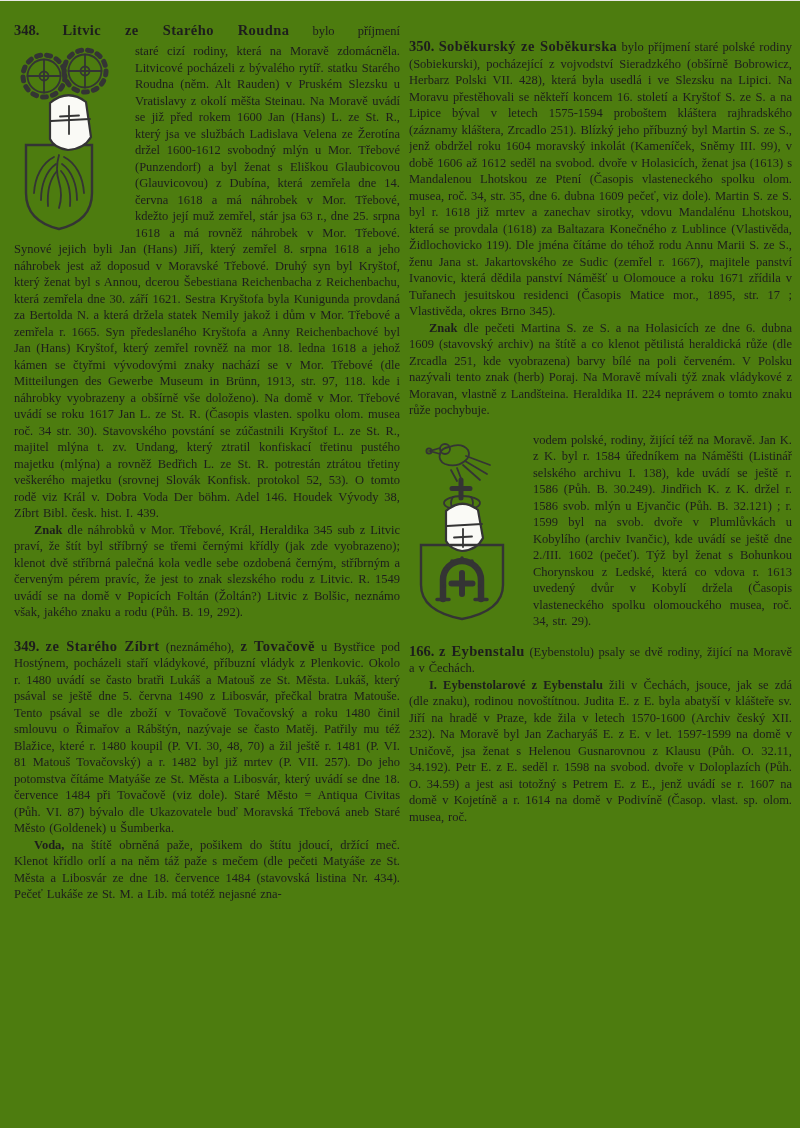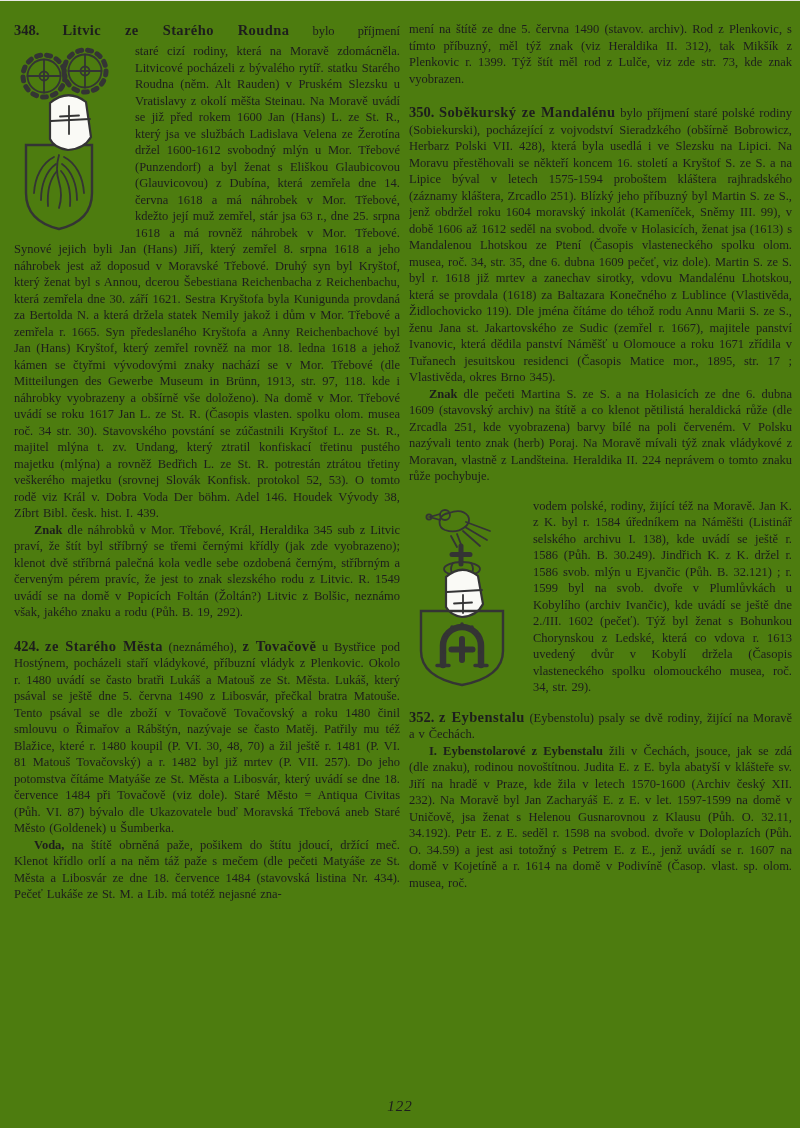--- a/index.html
+++ b/index.html
@@ -89,46 +89,43 @@
       <p class="body indent mt4">
         <b class="lead">Znak</b>
         <span>dle náhrobků v Mor. Třebové, Král, Heraldika 345 sub z Litvic praví, že štít byl stříbrný se třemi černými křídly (jak zde vyobrazeno); klenot dvě stříbrná palečná kola vedle sebe ozdobená černým, stříbrným a červeným pérem pravíc, že jest to znak slezského rodu z Litvic. R. 1549 uvádí se na domě v Popicích Foltán (Žoltán?) Litvic z Bolšic, neznámo však, jakého znaku a rodu (Půh. B. 19, 292).</span>
       </p>
     </section>
 
     <div class="gap-lg"></div>
 
     <section>
       <p class="body">
-        <span class="enum">424.</span>
-        <span class="etitle">ze Starého Města</span>
+        <span class="enum">349.</span>
+        <span class="etitle">ze Starého Zíbrt</span>
         <span class="esub">(neznámého),</span>
         <span class="etitle">z Tovačově</span>
         <span>u Bystřice pod Hostýnem, pocházeli staří vládykové, příbuzní vládyk z Plenkovic. Okolo r. 1480 uvádí se často bratři Lukáš a Matouš ze St. Města. Lukáš, který psával se ještě dne 5. června 1490 z Libosvár, přečkal bratra Matouše. Tento psával se dle zboží v Tovačově Tovačovský a roku 1480 činil smlouvu o Řimařov a Rábštýn, nazývaje se často Matěj. Patřily mu též Blažice, které r. 1480 koupil (P. VI. 30, 48, 70) a žil ještě r. 1481 (P. VI. 81 Matouš Tovačovský) a r. 1482 byl již mrtev (P. VII. 257). Do jeho potomstva čítáme Matyáše ze St. Města a Libosvár, který uvádí se dne 18. července 1484 při Tovačově (viz dole). Staré Město = Antiqua Civitas (Půh. VI. 87) bývalo dle Ukazovatele buď Moravská Třebová aneb Staré Město (Goldenek) u Šumberka.</span>
       </p>
       <p class="body indent mt4">
         <b class="lead">Voda,</b>
         <span>na štítě obrněná paže, pošikem do štítu jdoucí, držící meč. Klenot křídlo orlí a na něm táž paže s mečem (dle pečeti Matyáše ze St. Města a Libosvár ze dne 18. července 1484 (stavovská listina Nr. 434). Pečeť Lukáše ze St. M. a Lib. má totéž nejasné zna-</span>
       </p>
     </section>
 
   </div>
 
   <div class="col col-right">
 
-    <p class="body">
-      <span>mení na štítě ze dne 5. června 1490 (stavov. archiv). Rod z Plenkovic, s tímto příbuzný, měl týž znak (viz Heraldika II. 312), tak Mikšík z Plenkovic r. 1399. Týž štít měl rod z Lulče, viz zde str. 73, kde znak vyobrazen.</span>
-    </p>
 
     <div class="gap-lg"></div>
 
     <section>
       <p class="body">
         <span class="enum">350.</span>
-        <span class="etitle">Soběkurský ze Mandalénu</span>
+        <span class="etitle">Soběkurský ze Soběkurska</span>
         <span>bylo příjmení staré polské rodiny (Sobiekurski), pocházející z vojvodství Sieradzkého (obšírně Bobrowicz, Herbarz Polski VII. 428), která byla usedlá i ve Slezsku na Lipici. Na Moravu přestěhovali se někteří koncem 16. století a Kryštof S. ze S. a na Lipice býval v letech 1575-1594 proboštem kláštera rajhradského (záznamy kláštera, Zrcadlo 251). Blízký jeho příbuzný byl Martin S. ze S., jenž obdržel roku 1604 moravský inkolát (Kameníček, Sněmy III. 99), v době 1606 až 1612 seděl na svobod. dvoře v Holasicích, ženat jsa (1613) s Mandalenou Lhotskou ze Ptení (Časopis vlasteneckého spolku olom. musea, roč. 34, str. 35, dne 6. dubna 1609 pečeť, viz dole). Martin S. ze S. byl r. 1618 již mrtev a zanechav sirotky, vdovu Mandalénu Lhotskou, která se provdala (1618) za Baltazara Konečného z Lublince (Vlastivěda, Židlochovicko 119). Dle jména čítáme do téhož rodu Annu Marii S. ze S., ženu Jana st. Jakartovského ze Sudic (zemřel r. 1667), majitele panství Ivanovic, která dědila panství Náměšť u Olomouce a roku 1671 zřídila v Tuřanech jesuitskou residenci (Časopis Matice mor., 1895, str. 17 ; Vlastivěda, okres Brno 345).</span>
       </p>
       <p class="body indent mt4">
         <b class="lead">Znak</b>
         <span>dle pečeti Martina S. ze S. a na Holasicích ze dne 6. dubna 1609 (stavovský archiv) na štítě a co klenot pětilistá heraldická růže (dle Zrcadla 251, kde vyobrazena) barvy bílé na poli červeném. V Polsku nazývali tento znak (herb) Poraj. Na Moravě mívali týž znak vládykové z Moravan, vlastně z Landšteina. Heraldika II. 224 neprávem o tomto znaku růže pochybuje.</span>
       </p>
     </section>
 
     <div class="gap"></div>
 
@@ -176,27 +173,26 @@
           </svg>
         </span>
         <span>vodem polské, rodiny, žijící též na Moravě. Jan K. z K. byl r. 1584 úředníkem na Náměšti (Listinář selského archivu I. 138), kde uvádí se ještě r. 1586 (Půh. B. 30.249). Jindřich K. z K. držel r. 1586 svob. mlýn u Ejvančic (Půh. B. 32.121) ; r. 1599 byl na svob. dvoře v Plumlůvkách u Kobylího (archiv Ivančic), kde uvádí se ještě dne 2./III. 1602 (pečeť). Týž byl ženat s Bohunkou Chorynskou z Ledské, která co vdova r. 1613 uvedený dvůr v Kobylí držela (Časopis vlasteneckého spolku olomouckého musea, roč. 34, str. 29).</span>
       </p>
     </section>
 
     <div class="gap"></div>
 
     <section>
       <p class="body">
-        <span class="enum">352.</span>
+        <span class="enum">166.</span>
         <span class="etitle">z Eybenstalu</span>
         <span>(Eybenstolu) psaly se dvě rodiny, žijící na Moravě a v Čechách.</span>
       </p>
       <p class="body indent mt4">
         <b class="lead">I. Eybenstolarové z Eybenstalu</b>
         <span>žili v Čechách, jsouce, jak se zdá (dle znaku), rodinou novoštítnou. Judita E. z E. byla abatyší v klášteře sv. Jiří na hradě v Praze, kde žila v letech 1570-1600 (Archiv český XII. 232). Na Moravě byl Jan Zacharyáš E. z E. v let. 1597-1599 na domě v Uničově, jsa ženat s Helenou Gusnarovnou z Klausu (Půh. O. 32.11, 34.192). Petr E. z E. seděl r. 1598 na svobod. dvoře v Doloplazích (Půh. O. 34.59) a jest asi totožný s Petrem E. z E., jenž uvádí se r. 1607 na domě v Kojetíně a r. 1614 na domě v Podivíně (Časop. vlast. sp. olom. musea, roč.</span>
       </p>
     </section>
 
   </div>
 
-  <div class="pageno">122</div>
 
 </div>
 
 </body></html>

